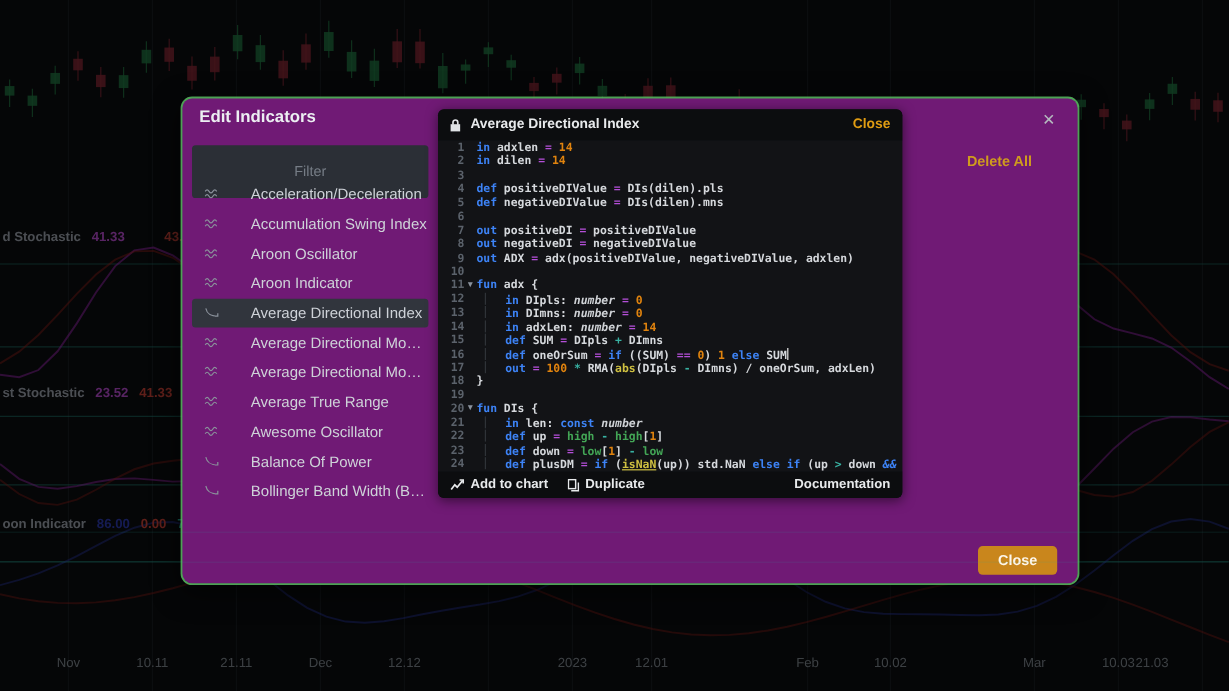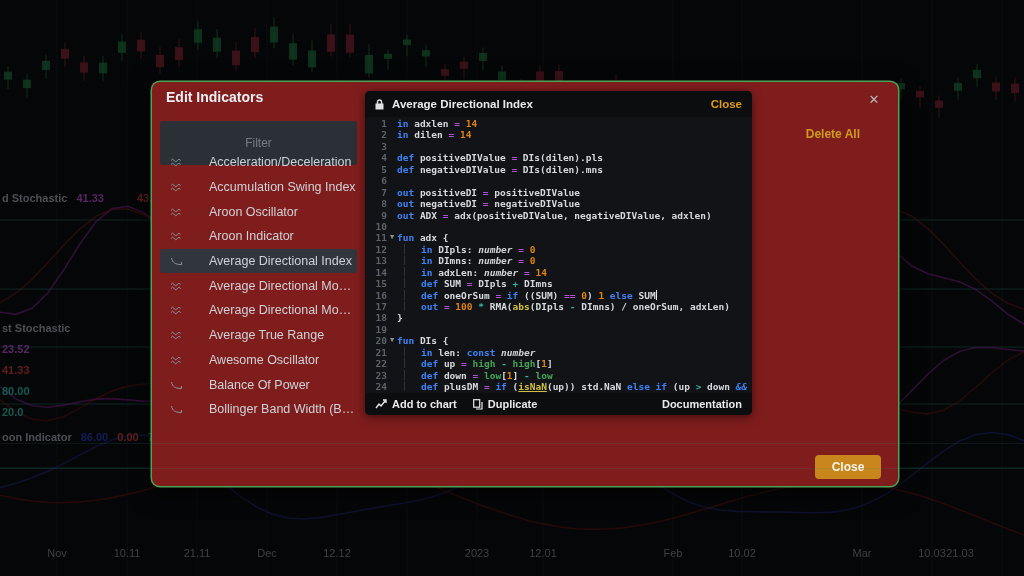--- a/index.html
+++ b/index.html
@@ -9,21 +9,21 @@
   .pane-label{position:absolute;left:2px;z-index:2;display:flex;gap:9px;align-items:baseline;
               font-weight:bold;font-size:11px;white-space:nowrap;}
   .pane-label .pt{color:#8b9099;}
   .tlabel{position:absolute;top:547px;z-index:2;transform:translateX(-50%);
           font-size:11px;color:#70777d;}
   #overlay{position:absolute;inset:0;background:rgba(0,0,0,0.46);z-index:20;pointer-events:none;}
   .xline{position:absolute;left:0;width:1024px;height:1px;background:#26a69a;opacity:.12;z-index:50;}
 
   
   #dialog{position:absolute;left:152px;top:82px;width:746px;height:404px;z-index:40;
-          background:#7f1d1d;border-radius:8px;
+          background:#701a75;border-radius:8px;
           box-shadow:0 0 0 1.5px rgba(90,190,100,.85),0 6px 24px rgba(0,0,0,.65);}
   #dlg-title{position:absolute;left:14px;top:7px;font-size:14px;font-weight:bold;color:#eceff2;}
   #dlg-x{position:absolute;left:711px;top:6px;width:22px;height:22px;color:#b4b9be;font-size:13px;
          display:flex;align-items:center;justify-content:center;cursor:default;}
   #filter{position:absolute;left:8px;top:39px;width:197px;height:44px;background:#2b2f36;
           border:none;border-radius:3px;color:#d2d5da;font-size:12px;padding:0 10px;
           box-sizing:border-box;outline:none;font-family:"Liberation Sans",sans-serif;text-align:center;}
   #filter::placeholder{color:#767d86;}
   #ind-list{position:absolute;left:8px;top:68px;width:197px;}
   .row{height:24.7px;display:flex;align-items:center;gap:26px;padding-left:10px;border-radius:3px;}
@@ -198,21 +198,21 @@
       <polyline points="0,495.2441295442369 16,498.6313495500979 32,501.03534287509626 48,502.3994435990174 64,502.70372315600247 80,501.9656943714696 96,500.23969276853694 112,497.6149570011703 128,494.21247622856646 144,490.1807158068162 160,485.6903723007284 176,480.9283431109036 192,476.0911237572348 208,471.3778660797873 224,466.98334259712624 240,463.09106557743416 256,459.86680391206346 272,457.45272682759236 288,455.96238132748584 304,455.47668080044065 320,456.04104650996794 336,457.6638029507497 352,460.3158837606616 368,463.93185857801245 384,468.4122445671578 400,473.62702095084825 416,479.4202223878174 432,485.615448920639 448,492.0220978382652 464,498.4420972938345 480,504.6769037923142 496,510.53451634054323 512,515.8362594635888 528,520.4230954568293 544,524.1612428743488 560,526.9469027635305 576,528.7099256773038 592,529.4162899157366 608,529.0693034455837 624,527.709487036347 640,525.4131427414177 656,522.2896582970404 672,518.4776426693637 688,514.1400292730798 704,509.45831985527747 720,504.6261723967391 736,499.84255955747966 752,495.3047393651519 768,491.20128647803085 784,487.7054302143102 800,484.9689347019938 816,483.1167373516158 832,482.2425350639719 848,482.40547410343595 864,483.62806057710884 880,485.89536533844887 896,489.1555514045706 912,493.3217052545992 928,498.2749073129215 944,503.8684331432178 960,509.9329369333756 976,516.2824341489878 992,522.7208720000907 1008,529.0490555995079 1024,535.0716851252935 " fill="none" stroke="#8c1d18" stroke-width="1.6" opacity="0.45"></polyline>
     </svg>
   <div id="bg-labels">
       <div class="pane-label" style="top: 192px;">
         <span class="pt">d Stochastic</span>
         <span style="color: rgb(163, 67, 184);">41.33</span>
         <span style="color: rgb(176, 58, 48); margin-left: 24px;">43.77</span>
         <span style="color: rgb(38, 166, 154);">80.00</span>
         <span style="color: rgb(38, 166, 154);">20.00</span>
       </div>
-      <div class="pane-label" style="top: 322px; flex-direction: column;">
+      <div class="pane-label" style="top: 322px;">
         <span class="pt">st Stochastic</span>
         <span style="color: rgb(163, 67, 184);">23.52</span>
         <span style="color: rgb(176, 58, 48);">41.33</span>
         <span style="color: rgb(38, 166, 154);">80.00</span>
         <span style="color: rgb(38, 166, 154);">20.0</span>
       </div>
       <div class="pane-label" style="top: 431px;">
         <span class="pt">oon Indicator</span>
         <span style="color: rgb(39, 51, 154);">86.00</span>
         <span style="color: rgb(176, 58, 48);">0.00</span>

